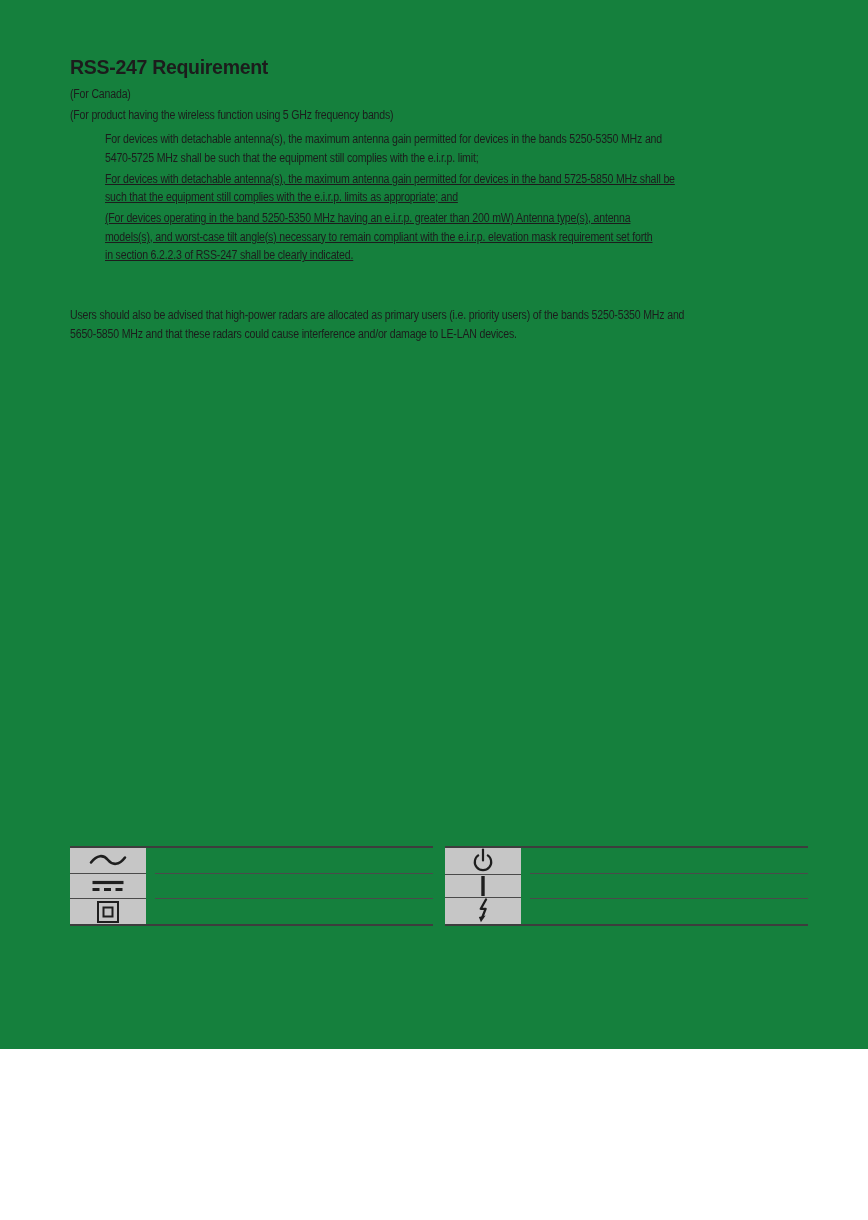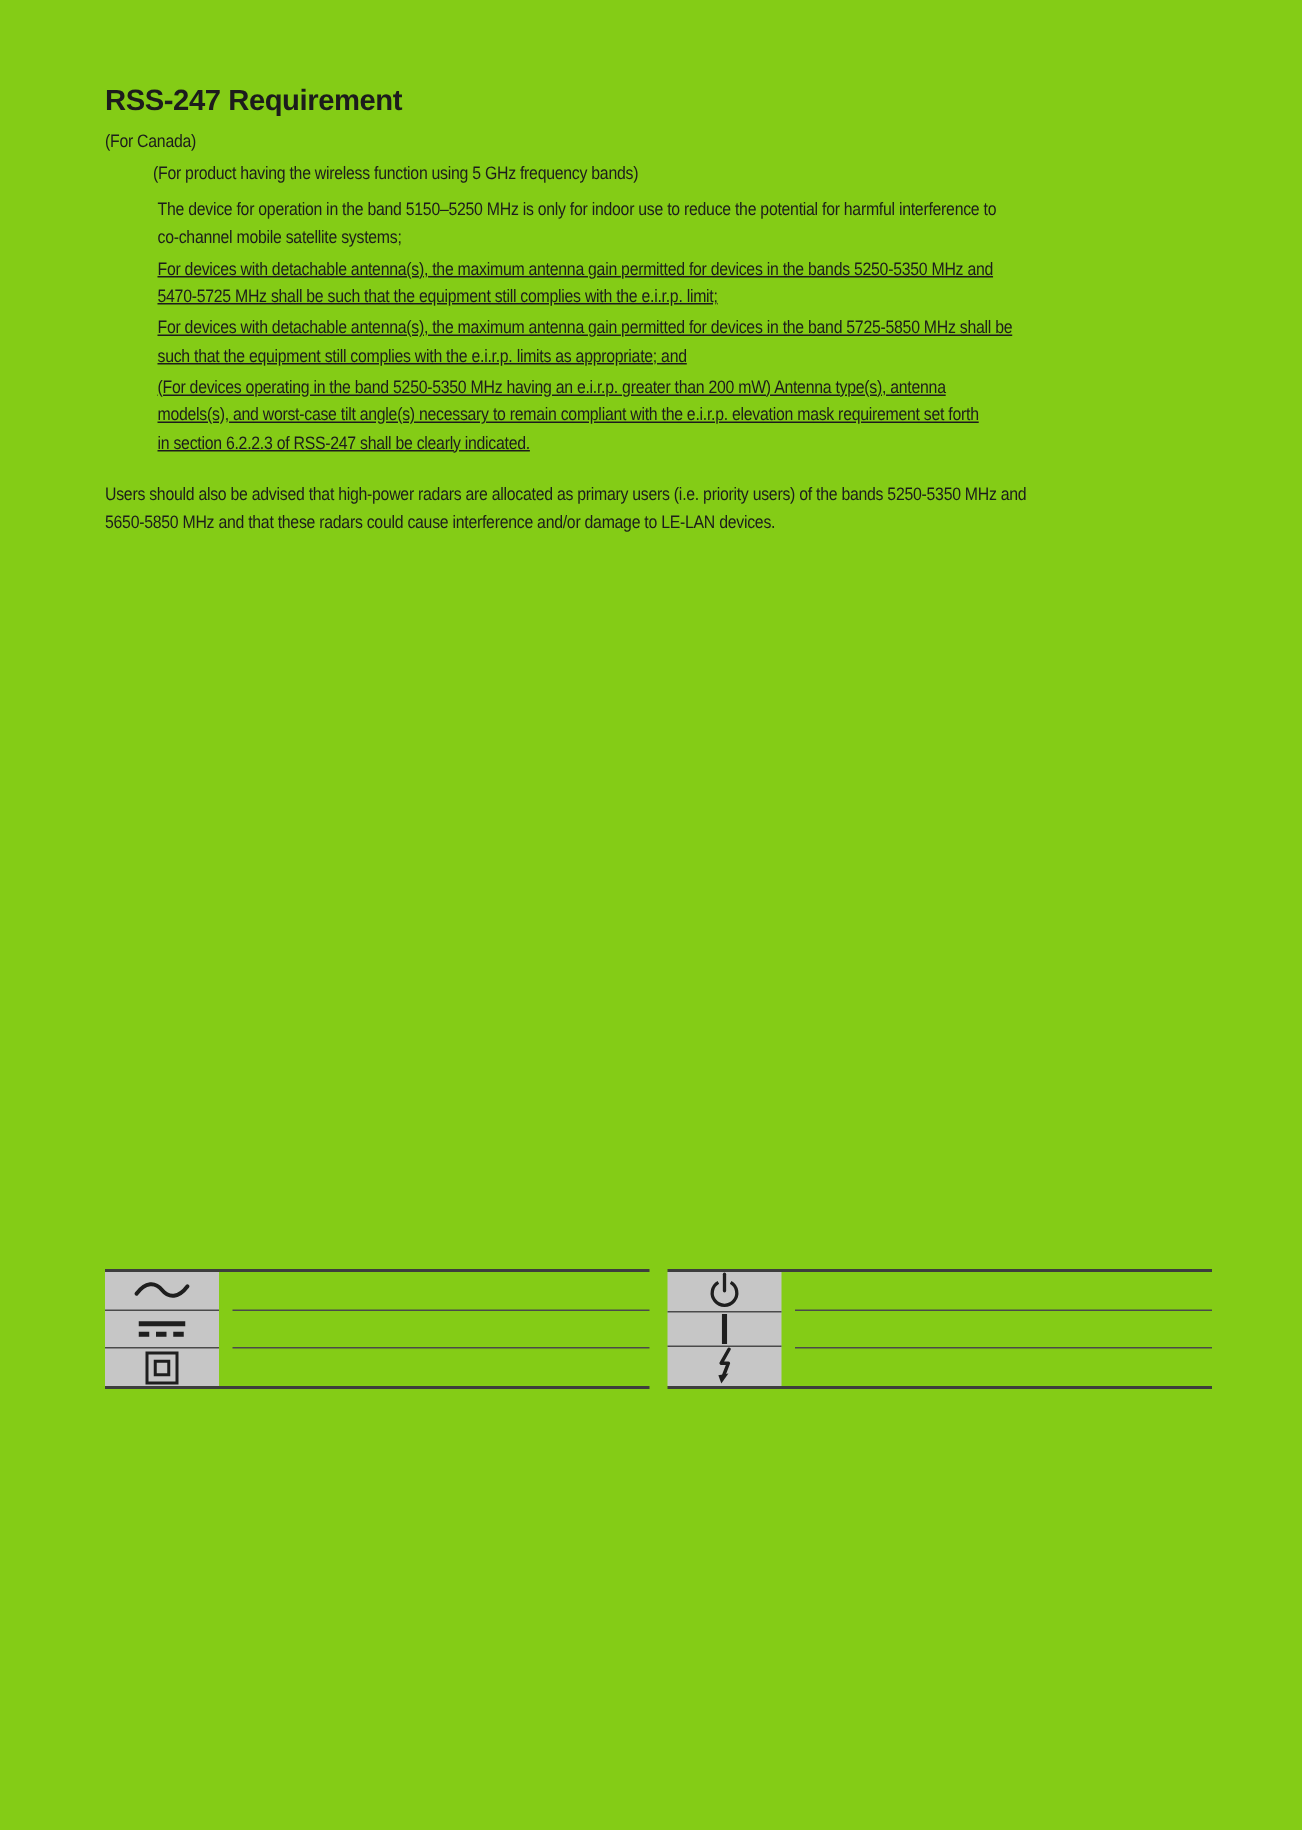--- a/index.html
+++ b/index.html
@@ -1,36 +1,36 @@
 <!DOCTYPE html>
 <html><head>
 <meta charset="utf-8">
 <style>
   html,body { margin:0; padding:0; background:#ffffff; }
   .page {
     position:relative;
-    width:868px; height:1220px;
-    background:#84cc16;
+    width:868px; height:1049px;
+    background:#15803d;
     font-family:"Liberation Sans", sans-serif;
     color:#1a1a1a;
     overflow:hidden;
   }
   .doc-title {
     position:absolute; left:70px; top:56px;
     font-size:19.5px; font-weight:bold; letter-spacing:-0.3px;
     color:#1c1c1c; margin:0; white-space:nowrap;
   }
   .body-text { font-size:12px; line-height:18.5px; letter-spacing:-0.2px; color:#1c1c1c; }
   .ln { display:block; white-space:nowrap; transform:scaleX(0.88); transform-origin:0 50%; }
   .meta1 { position:absolute; left:70px; top:85px; }
-  .meta2 { position:absolute; left:70px; top:106px;margin-left:32px; }
+  .meta2 { position:absolute; left:70px; top:106px; }
   .req-list { position:absolute; left:105px; top:130px; }
   .req { margin:0; }
   .req + .req { margin-top:2.5px;text-decoration:underline; }
-  .radar { position:absolute; left:70px; top:320px; margin:0; }
+  .radar { position:absolute; left:70px; top:306px; margin:0; }
 
   .symbol-table {
     position:absolute; top:846px; width:363px; height:76px;
     border-top:2px solid #3d3d3d; border-bottom:2px solid #3d3d3d;
     display:flex; box-sizing:content-box;
   }
   .symbol-table.left-table  { left:70px; }
   .symbol-table.right-table { left:445px; }
   .sym-col { width:76px; background:#c6c6c6; display:flex; flex-direction:column; }
   .sym-cell { flex:1; display:flex; align-items:center; justify-content:center; box-sizing:border-box; }
@@ -50,24 +50,20 @@
   <h1 class="doc-title">RSS-247 Requirement</h1>
 
   <div class="body-text meta1">
     <span class="ln">(For Canada)</span>
   </div>
   <div class="body-text meta2">
     <span class="ln">(For product having the wireless function using 5 GHz frequency bands)</span>
   </div>
 
   <div class="req-list body-text">
-    <p class="req">
-      <span class="ln">The device for operation in the band 5150–5250 MHz is only for indoor use to reduce the potential for harmful interference to</span>
-      <span class="ln">co-channel mobile satellite systems;</span>
-    </p>
     <p class="req">
       <span class="ln">For devices with detachable antenna(s), the maximum antenna gain permitted for devices in the bands 5250-5350 MHz and</span>
       <span class="ln">5470-5725 MHz shall be such that the equipment still complies with the e.i.r.p. limit;</span>
     </p>
     <p class="req">
       <span class="ln">For devices with detachable antenna(s), the maximum antenna gain permitted for devices in the band 5725-5850 MHz shall be</span>
       <span class="ln">such that the equipment still complies with the e.i.r.p. limits as appropriate; and</span>
     </p>
     <p class="req">
       <span class="ln">(For devices operating in the band 5250-5350 MHz having an e.i.r.p. greater than 200 mW) Antenna type(s), antenna</span>

